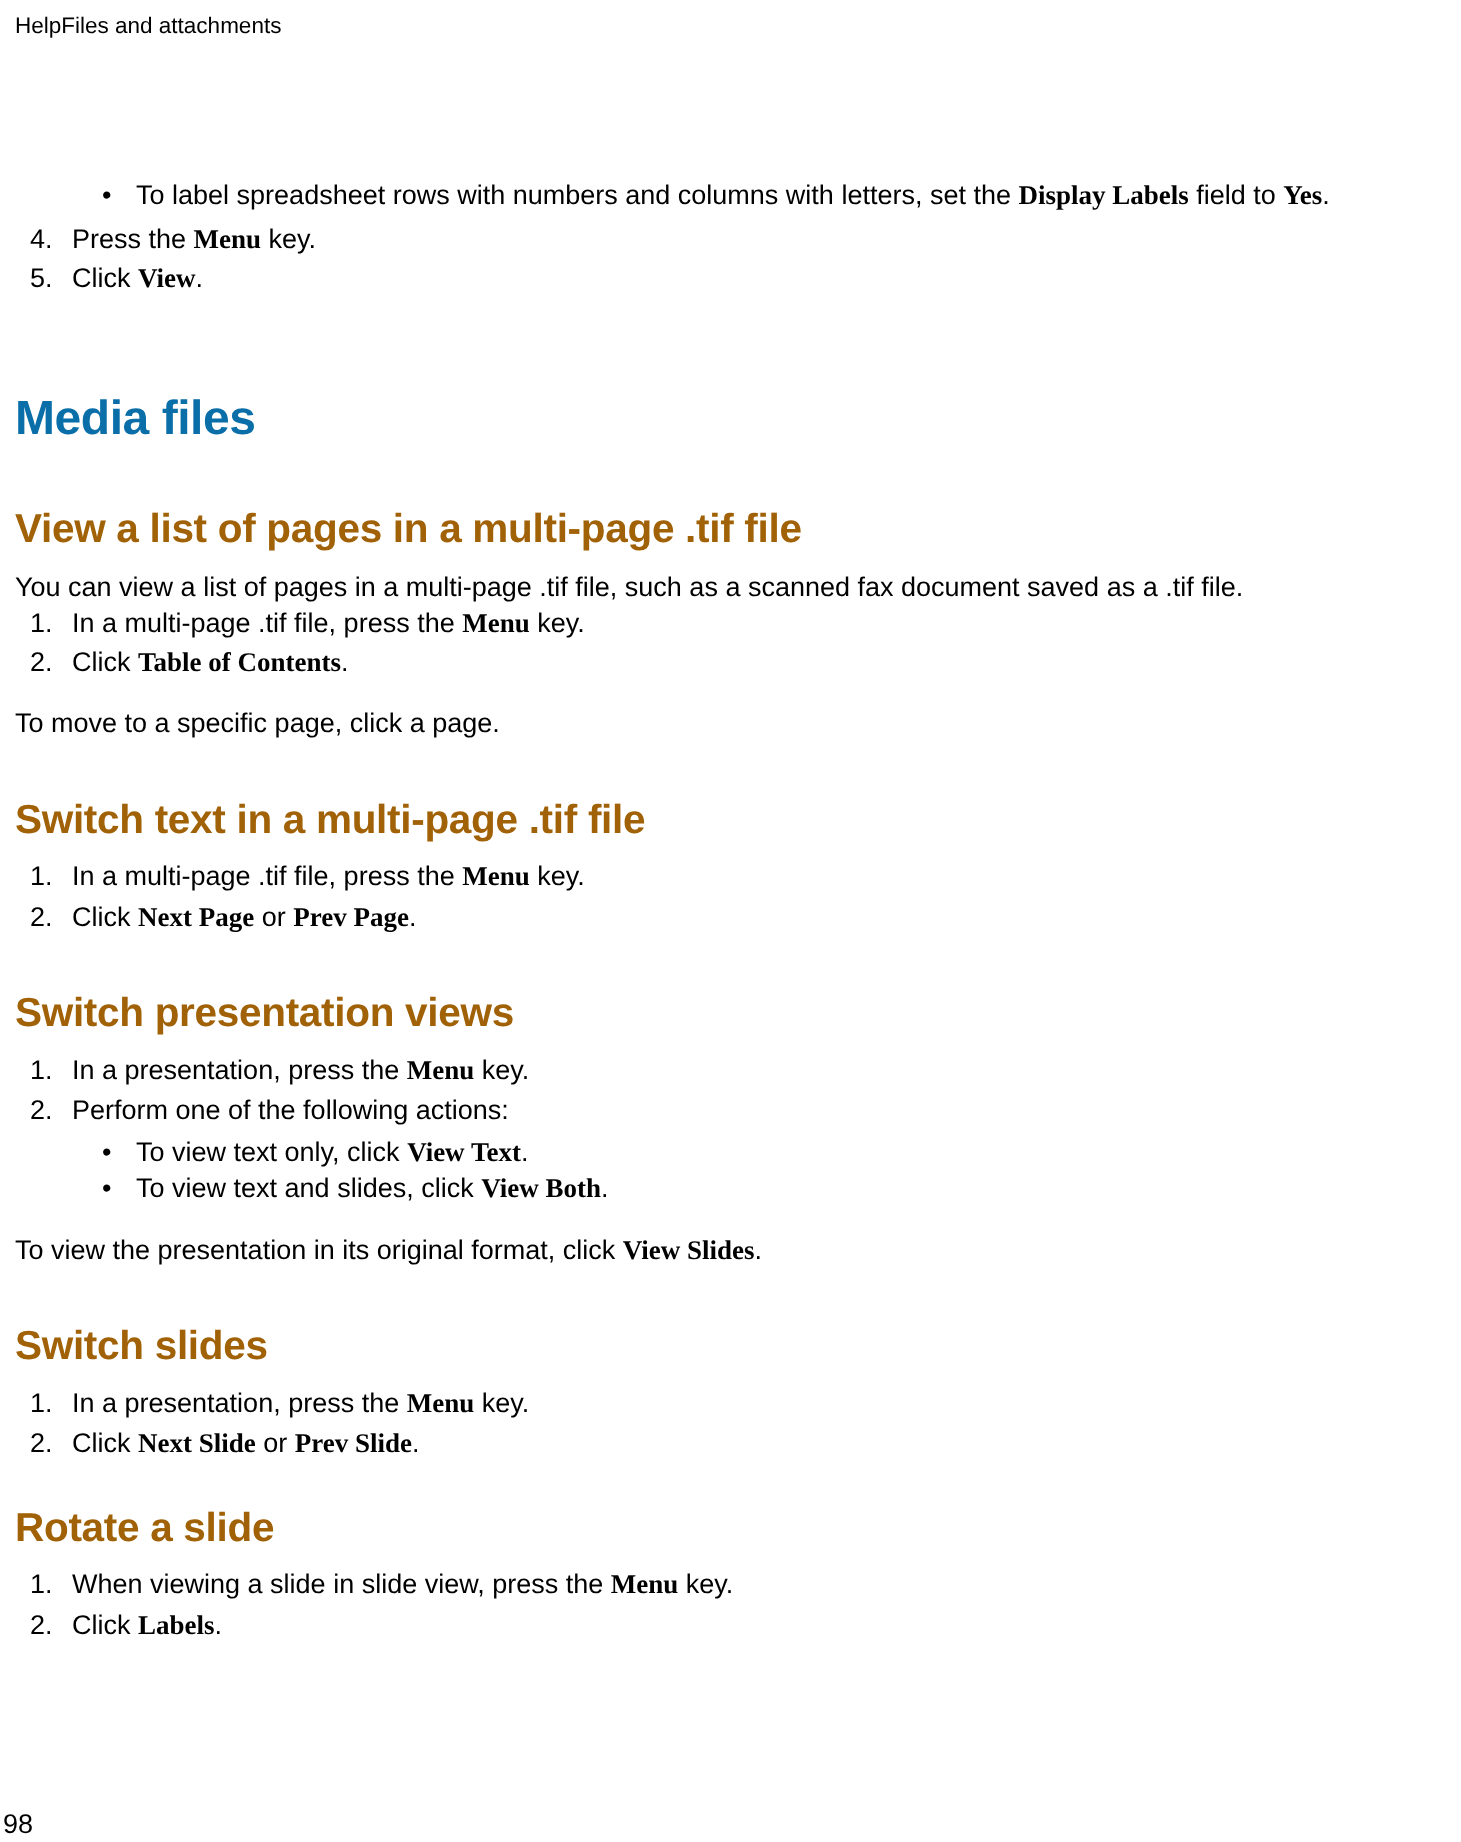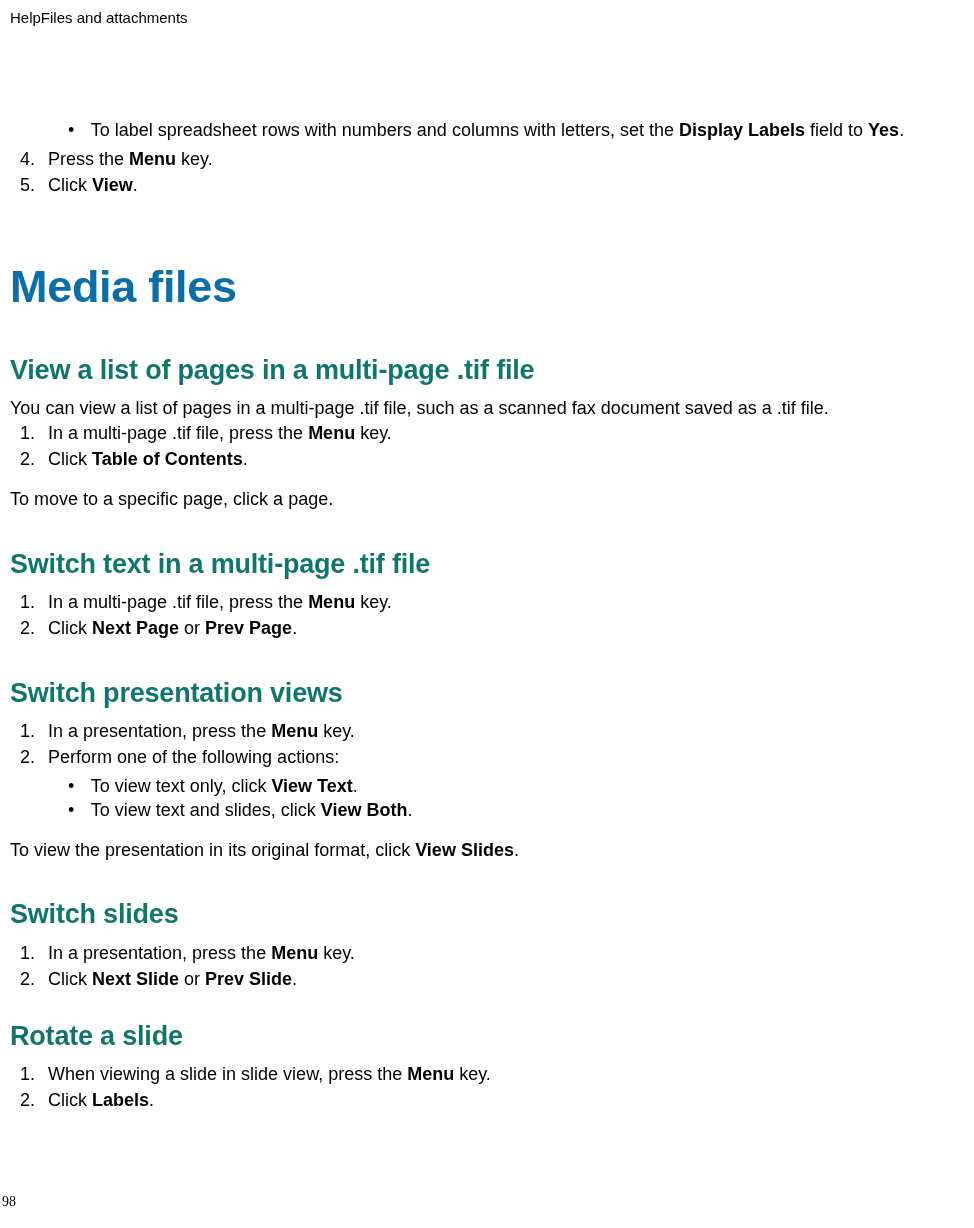--- a/index.html
+++ b/index.html
@@ -43,47 +43,46 @@
     margin: 0 0 4px 10px;
   }
   ol.steps li {
     display: flex;
     margin-bottom: 2px;
   }
   ol.steps li .num {
     width: 28px;
     flex-shrink: 0;
   }
-  .b { font-weight: 700; }
+  .b { font-weight: 700; font-family: Liberation Serif, serif; }
   h1.section {
-    font-size: 45px;
+    font-size: 32px;
     font-weight: 700;
     color: #0a6ea8;
     margin: 60px 0 28px 0;
     letter-spacing: -0.3px;
   }
   h2.topic {
     font-size: 27px;
     font-weight: 700;
-    color: #0f766e;
+    color: #a16207;
     margin: 34px 0 8px 0;
     letter-spacing: -0.2px;
   }
   p.para {
     margin: 6px 0 0 0;
   }
   p.follow {
     margin: 16px 0 0 0;
   }
   .page-number {
     position: absolute;
     left: 2px;
-    bottom: 16px;
-    font-size: 14px;
-    font-family: Liberation Serif, serif;
+    bottom: 0;
+    font-size: 18px;
   }
 </style>
 </head>
 <body>
 
 <div class="page">
   <div class="header">
     <span>Help</span>
     <span>Files and attachments</span>
   </div>

